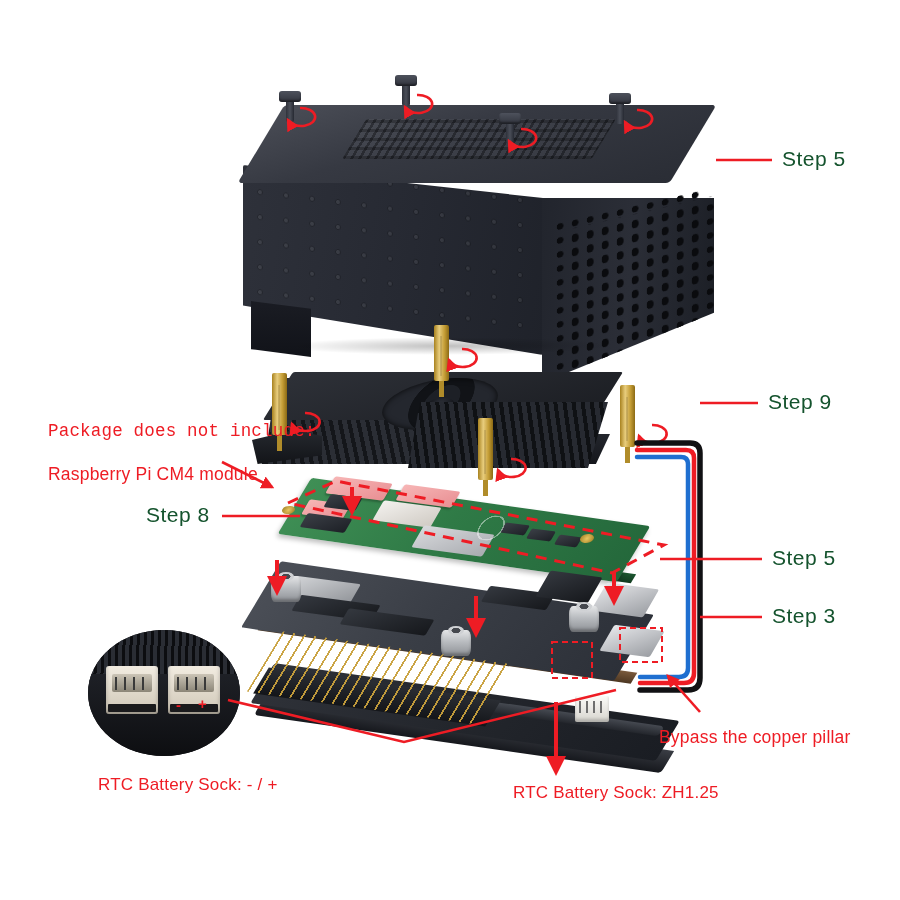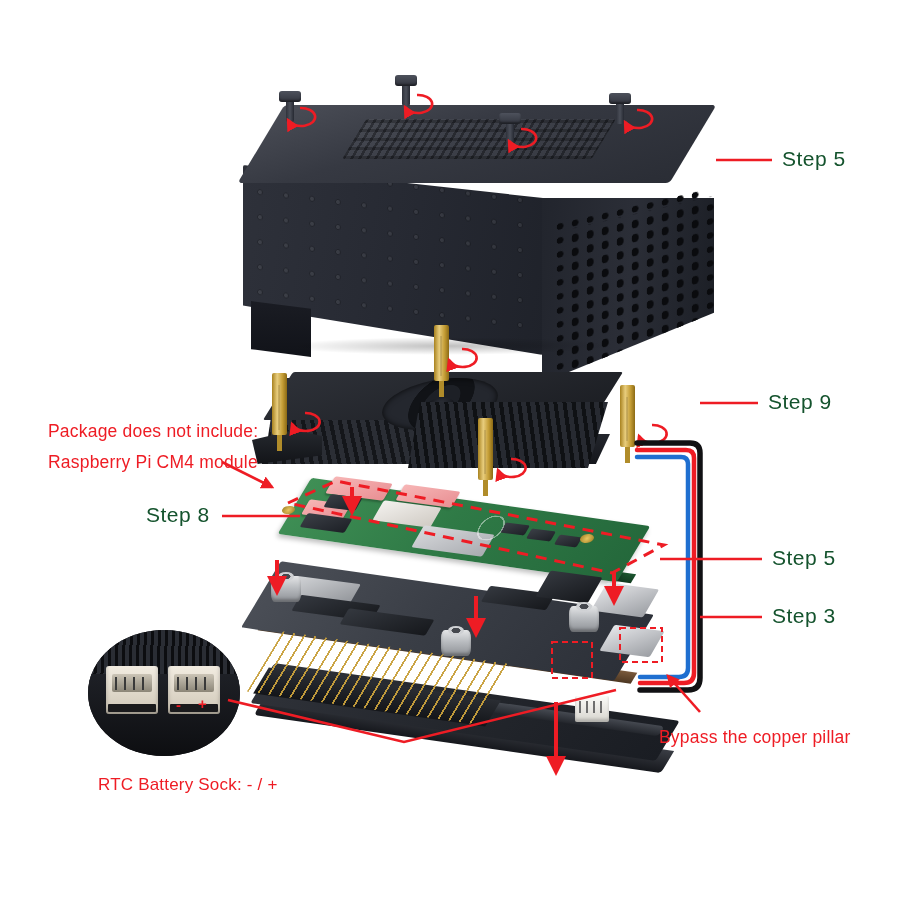--- a/index.html
+++ b/index.html
@@ -432,21 +432,22 @@
       <line x1="700" y1="712" x2="668" y2="676" marker-end="url(#arrowRed)"></line>
     </g>
   </svg>
 
   <div class="lbl step-label" style="left:782px;top:147px;">Step 5</div>
   <div class="lbl step-label" style="left:768px;top:390px;">Step 9</div>
   <div class="lbl step-label" style="left:772px;top:546px;">Step 5</div>
   <div class="lbl step-label" style="left:772px;top:604px;">Step 3</div>
   <div class="lbl step-label" style="left:146px;top:503px;">Step 8</div>
 
-  <div class="lbl red-label" style="left:48px;top:421px;">Package does not include:</div>
-  <div class="lbl red-label" style="left:48px;top:452px;">Raspberry Pi CM4 module</div>
+  <div class="lbl red-label" style="left:48px;top:421px;font-family:Liberation Mono, monospace;">Package does not include:</div>
+  <div class="lbl red-label" style="left:48px;top:464px;">Raspberry Pi CM4 module</div>
 
   <div class="lbl red-label" style="left:659px;top:727px;">Bypass the copper pillar</div>
 
   <div class="lbl red-label small" style="left:98px;top:775px;">RTC Battery Sock:  - / +</div>
 
+  <div class="lbl red-label small" style="left:513px;top:783px;">RTC Battery Sock:  ZH1.25</div>
 
 </div>
 
 </body></html>

